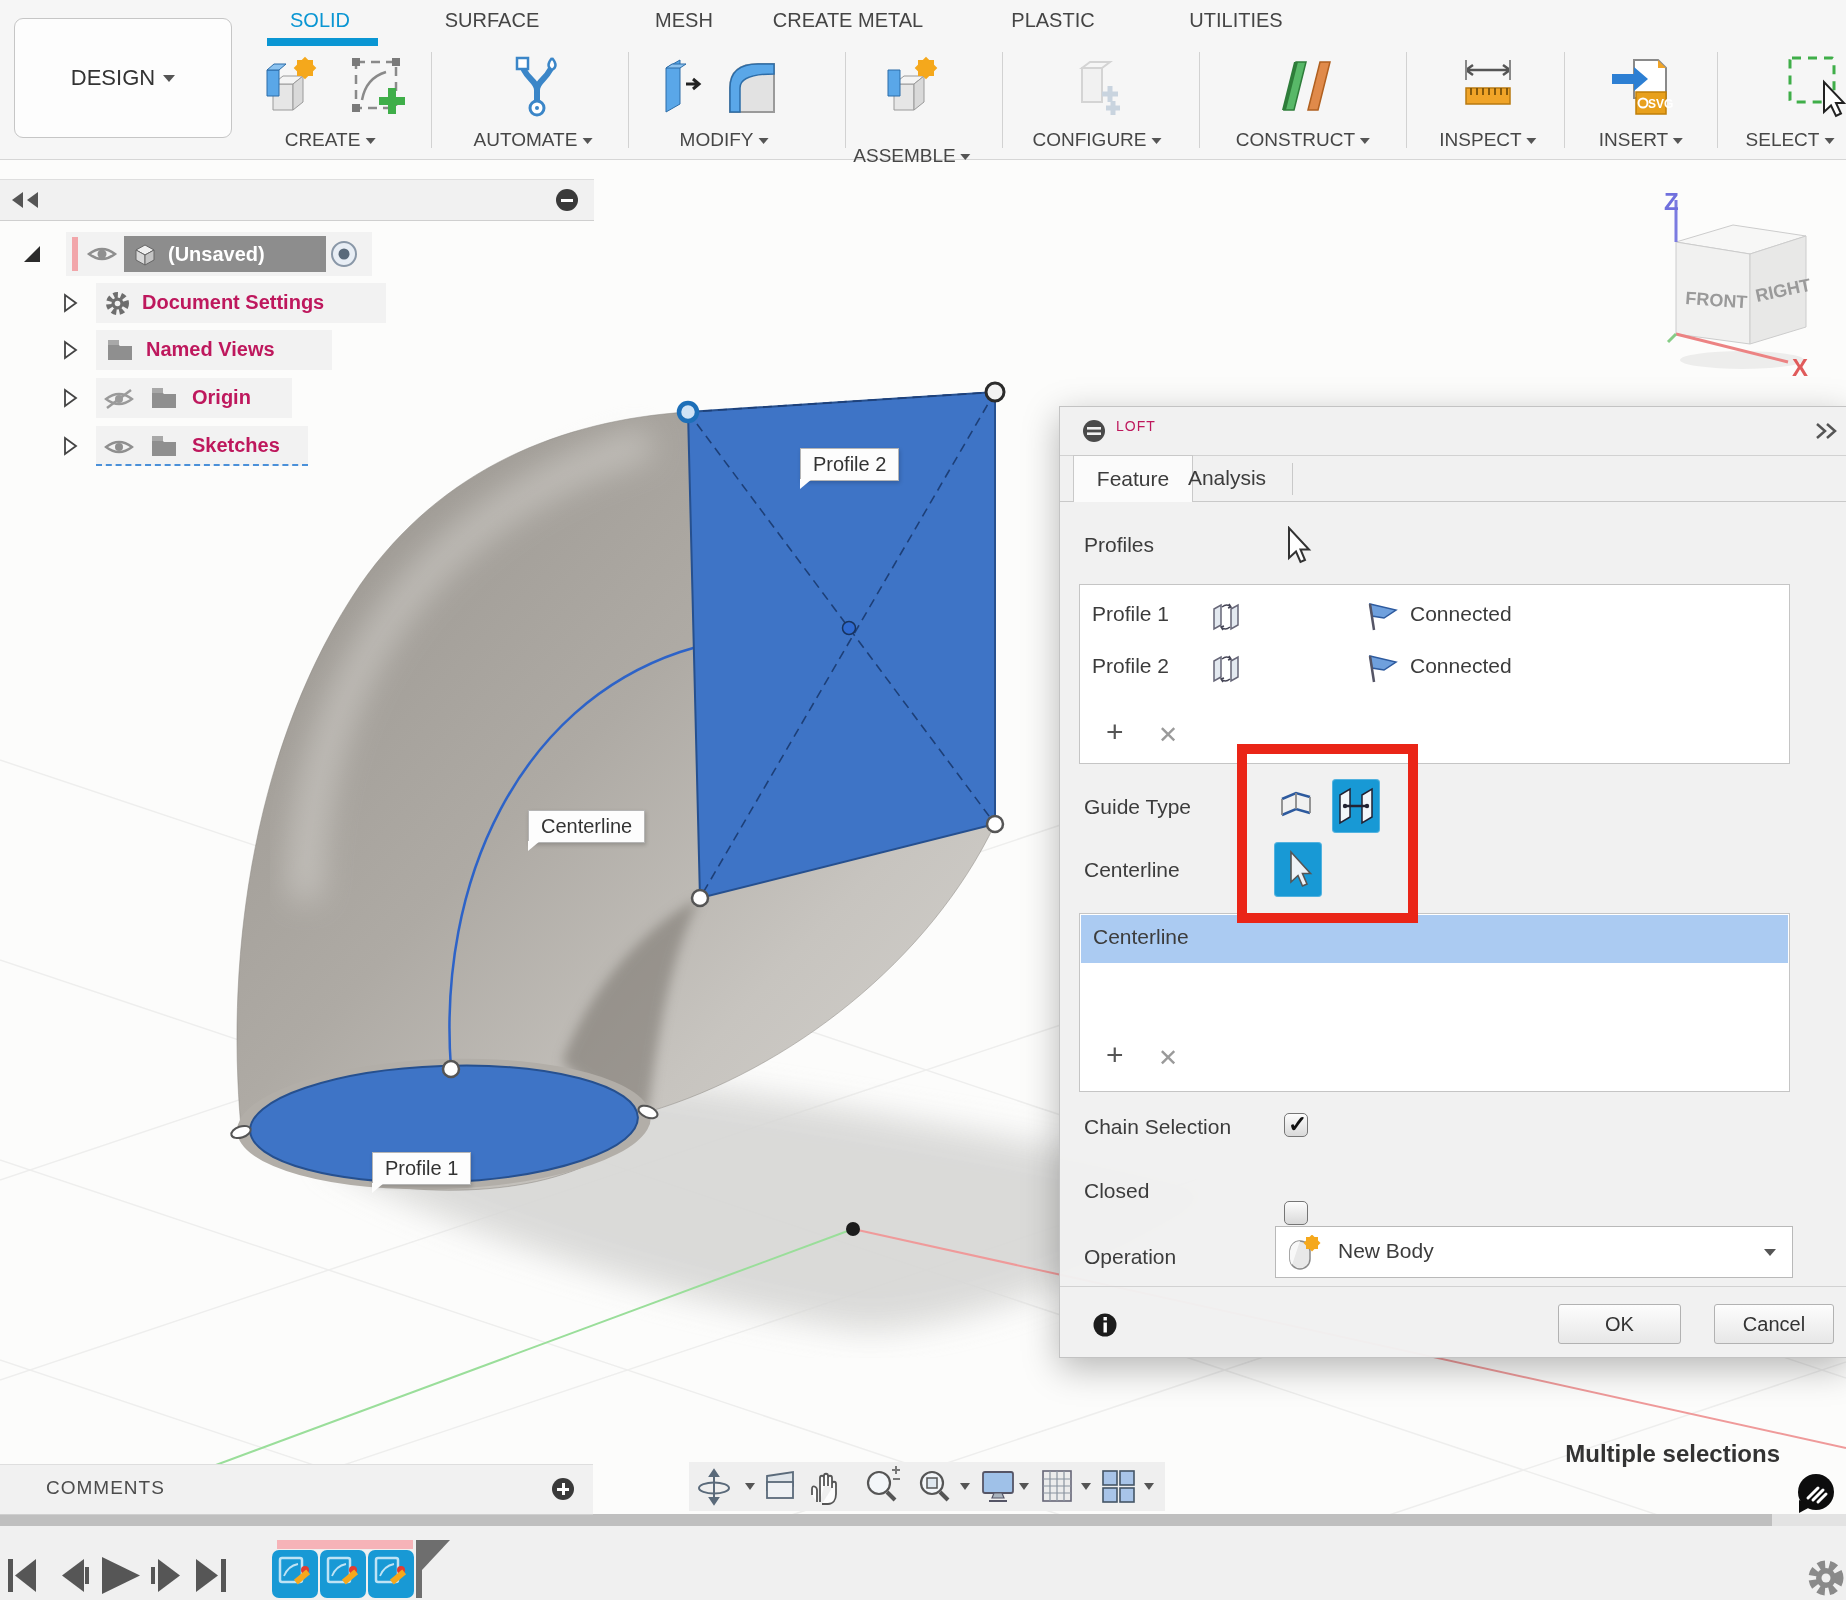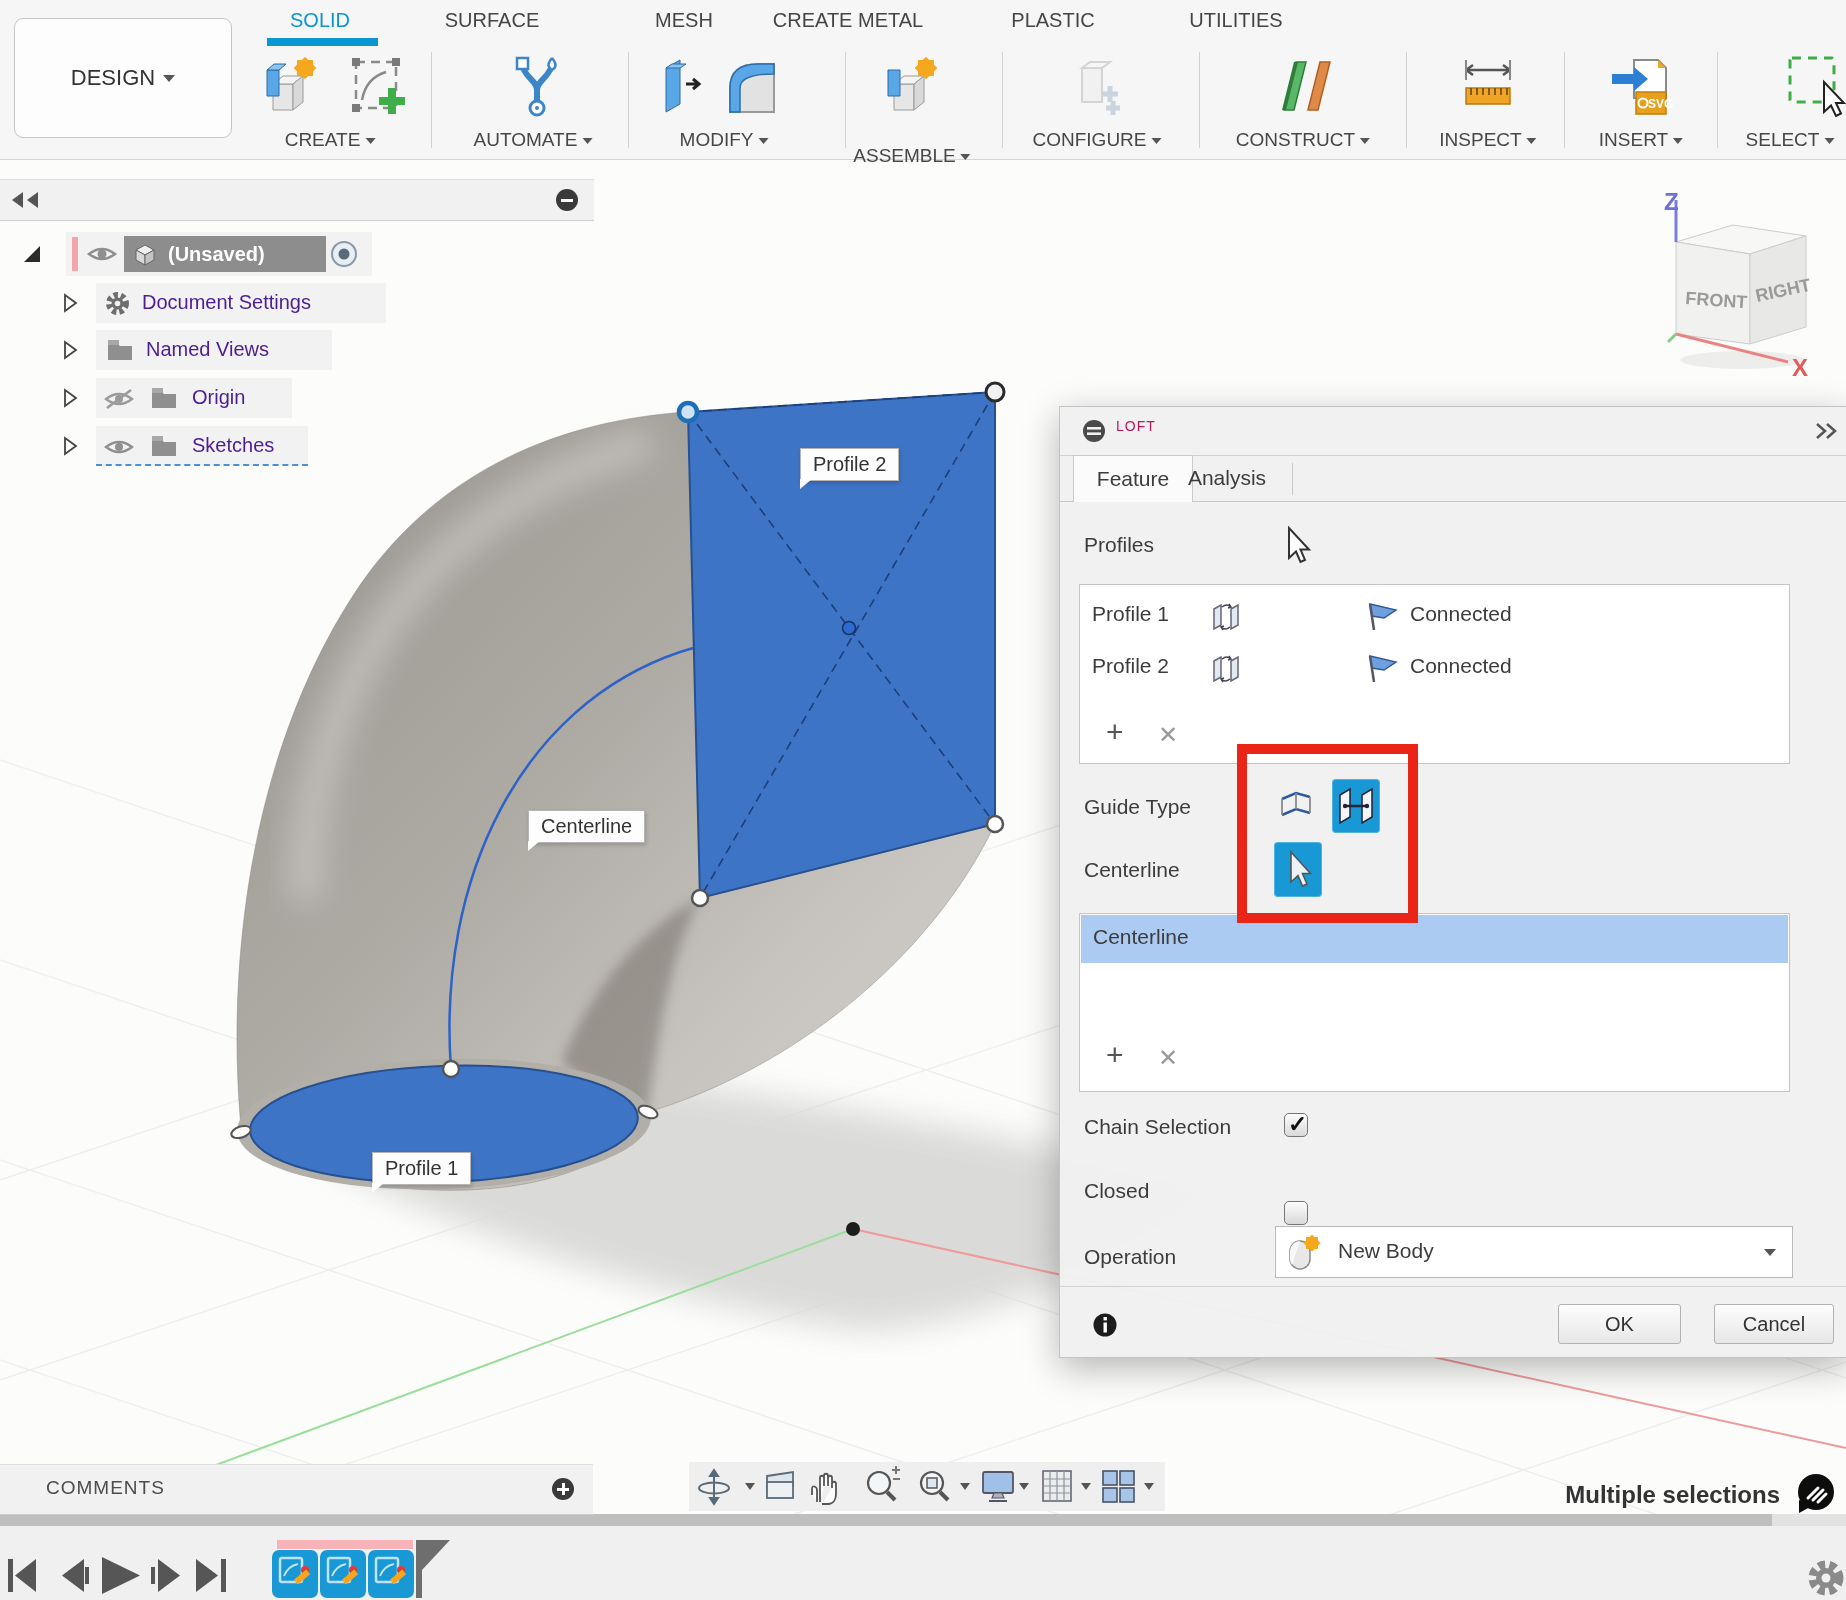--- a/index.html
+++ b/index.html
@@ -19,21 +19,21 @@
   .caret.small{border-left-width:5px;border-right-width:5px;border-top-width:6px;margin-left:5px;}
   .gsep{top:52px;width:1px;height:96px;background:#d2d2d2;}
   .glabel{top:128px;height:24px;line-height:24px;font-size:19px;color:#474747;transform:translateX(-50%);white-space:nowrap;}
   .ribicon{top:54px;}
 
   
   .panelbar{background:#f1f1f1;border-top:1px solid #dedede;border-bottom:1px solid #cfcfcf;}
   #browser-bar{left:0;top:179px;width:594px;height:40px;z-index:20;}
   #browser-title{left:48px;top:186px;font-size:19px;letter-spacing:1.5px;color:#565656;}
   .rowbox{background:rgba(241,241,241,.95);}
-  .tree-label{font-size:20px;color:#4c1d95;white-space:nowrap;}
+  .tree-label{font-size:20px;color:#be185d;white-space:nowrap;font-weight:bold;}
   .darkcircle{width:22px;height:22px;border-radius:50%;background:#3a3a3a;position:relative;}
   .darkcircle::before{content:"";position:absolute;left:5px;top:10px;width:12px;height:3px;background:#fff;}
   .pluscircle::after{content:"";position:absolute;left:9.5px;top:5px;width:3px;height:12px;background:#fff;}
 
   
   .vtag{background:#fdfdfd;border:1px solid #b5b5b5;box-shadow:1px 2px 4px rgba(0,0,0,.18);
         padding:4px 12px;font-size:20px;color:#333;z-index:6;white-space:nowrap;}
   .vtag::after{content:"";position:absolute;left:-1px;bottom:-9px;width:0;height:0;
         border-top:10px solid #fdfdfd;border-right:12px solid transparent;}
 
@@ -61,21 +61,21 @@
            font-size:20px;color:#333;display:flex;align-items:center;justify-content:center;}
   #red-annotation{left:1237px;top:744px;width:181px;height:179px;border:10px solid #ea2517;z-index:12;box-sizing:border-box;}
 
   
   #comments-bar{left:0;top:1464px;width:593px;height:49px;z-index:20;}
   #comments-label{left:46px;top:1477px;font-size:19px;letter-spacing:1px;color:#4c4c4c;z-index:21;}
   #navbar{left:689px;top:1462px;width:476px;height:49px;background:#efefef;z-index:20;}
   #scrollstrip{left:0;top:1514px;width:1846px;height:12px;background:#e3e3e3;z-index:19;}
   #scrollhandle{left:0;top:1514px;width:1772px;height:12px;background:#bfbfbf;z-index:19;}
   #timelinebar{left:0;top:1526px;width:1846px;height:74px;background:#f0f0f0;z-index:20;}
-  #status-text{right:66px;top:1481px;font-size:24px;font-weight:bold;color:#333;z-index:21;white-space:nowrap;}
+  #status-text{right:66px;top:1440px;font-size:24px;font-weight:bold;color:#333;z-index:21;white-space:nowrap;}
 </style>
 </head>
 <body>
 
 <div id="stage">
 
   <svg class="abs" style="left:0;top:159px;z-index:1;" width="1846" height="1441" viewBox="0 159 1846 1441">
     <defs>
       <linearGradient id="bodyGrad" x1="0" y1="0" x2="1" y2="1">
         <stop offset="0" stop-color="#96928c"></stop>

